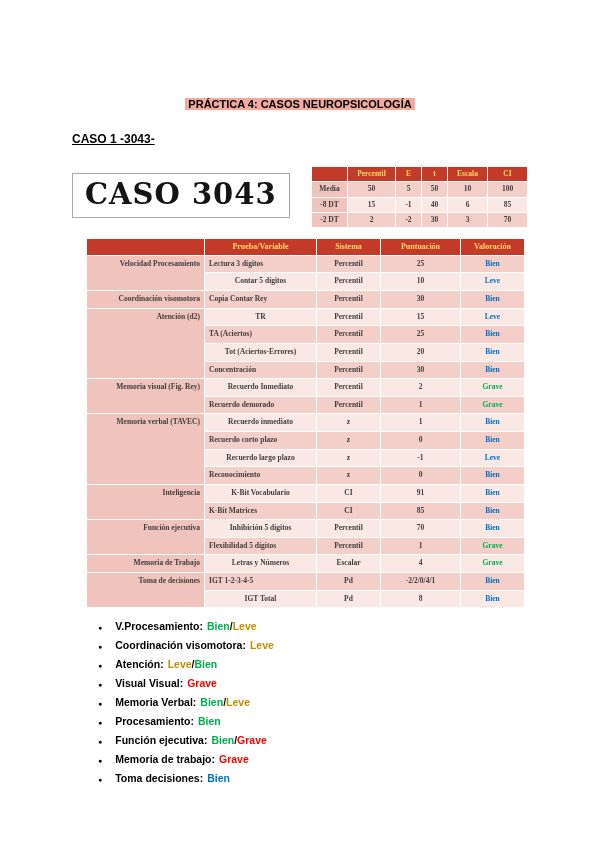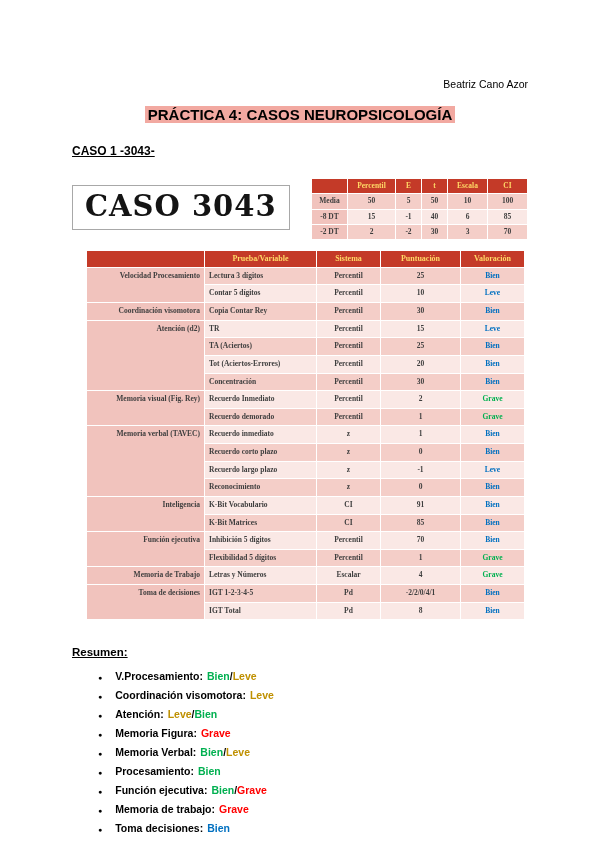--- a/index.html
+++ b/index.html
@@ -6,21 +6,21 @@
   body {
     width: 600px; height: 848px; background: #ffffff;
     font-family: "Liberation Sans", sans-serif; color: #000;
     overflow: hidden;
   }
   .page { width: 600px; height: 848px; box-sizing: border-box; padding: 78px 72px 0 72px; }
 
   .author { font-size: 10.5px; text-align: right; }
 
   .title-wrap { text-align: center; margin-top: 16px; }
-  .title-hl { background: #f2a9a1; font-weight: bold; font-size: 15px; padding: 0 3px; }
+  .title-hl { background: #f2a9a1; font-weight: bold; font-size: 11px; padding: 0 3px; }
 
   .case-heading { margin-top: 20px; font-size: 12px; font-weight: bold; text-decoration: underline; }
 
   .logo-stats { display: flex; justify-content: space-between; align-items: flex-start; margin-top: 20px; }
   .logo-box {
     margin-top: 7px; border: 1px solid #a8a8a8; padding: 3px 12px 6px 12px;
     font-family: "DejaVu Serif", serif; font-weight: bold; font-size: 29px;
     letter-spacing: 1px; color: #141414; white-space: nowrap;
   }
 
@@ -45,34 +45,33 @@
   }
   .main-table td {
     border: 1.5px solid #fff; font: bold 7.5px/1.15 "Liberation Serif", serif;
     color: #3e3e3e; padding: 4px 4px;
   }
   .domain { background: #f1c3bd; vertical-align: top; text-align: right; }
   .it { font-style: italic; }
   .prueba { text-align: left; }
   .c { text-align: center; }
   .ra { background: #f4cec8; }
-  .rb { background: #fae8e5; }
+  .rb { background: #fae8e5; text-align: center; }
 
   .resumen-heading { margin-top: 26px; font-size: 11.5px; font-weight: bold; text-decoration: underline; }
   .resumen-list { list-style: none; margin: 12px 0 0 0; padding-left: 26px; }
   .resumen-list li { display: flex; align-items: flex-end; font-size: 10.5px; font-weight: bold; margin-bottom: 7px; }
   .bullet { font-size: 7px; margin-right: 13px; position: relative; top: -1px; }
   .r-label { margin-right: 4px; white-space: pre; }
 </style>
 </head>
 <body>
 
 <div class="page">
 
-  <div class="author">Beatriz Cano Azor</div>
 
   <div class="title-wrap">
     <span class="title-hl">PRÁCTICA 4: CASOS NEUROPSICOLOGÍA</span>
   </div>
 
   <div class="case-heading">CASO 1 -3043-</div>
 
   <div class="logo-stats">
     <div class="logo-box">
       <span>CASO 3043</span>
@@ -264,21 +263,20 @@
         </tr>
         <tr>
           <td class="prueba rb">IGT Total</td>
           <td class="c rb">Pd</td>
           <td class="c rb">8</td>
           <td class="c rb" style="color:#0070C0">Bien</td>
         </tr>
       </tbody>
     </table>
 
-  <div class="resumen-heading">Resumen:</div>
 
   <ul class="resumen-list" id="resumen-list">
       <li>
         <span class="bullet">●</span>
         <span class="r-label">V.Procesamiento:</span>
         <span style="color:#00B050">Bien</span>
         <span style="color:#000000">/</span>
         <span style="color:#BF9000">Leve</span>
       </li>
       <li>
@@ -288,21 +286,21 @@
       </li>
       <li>
         <span class="bullet">●</span>
         <span class="r-label">Atención:</span>
         <span style="color:#BF9000">Leve</span>
         <span style="color:#000000">/</span>
         <span style="color:#00B050">Bien</span>
       </li>
       <li>
         <span class="bullet">●</span>
-        <span class="r-label">Memoria Figura:</span>
+        <span class="r-label">Visual Visual:</span>
         <span style="color:#FF0000">Grave</span>
       </li>
       <li>
         <span class="bullet">●</span>
         <span class="r-label">Memoria Verbal:</span>
         <span style="color:#00B050">Bien</span>
         <span style="color:#000000">/</span>
         <span style="color:#BF9000">Leve</span>
       </li>
       <li>

